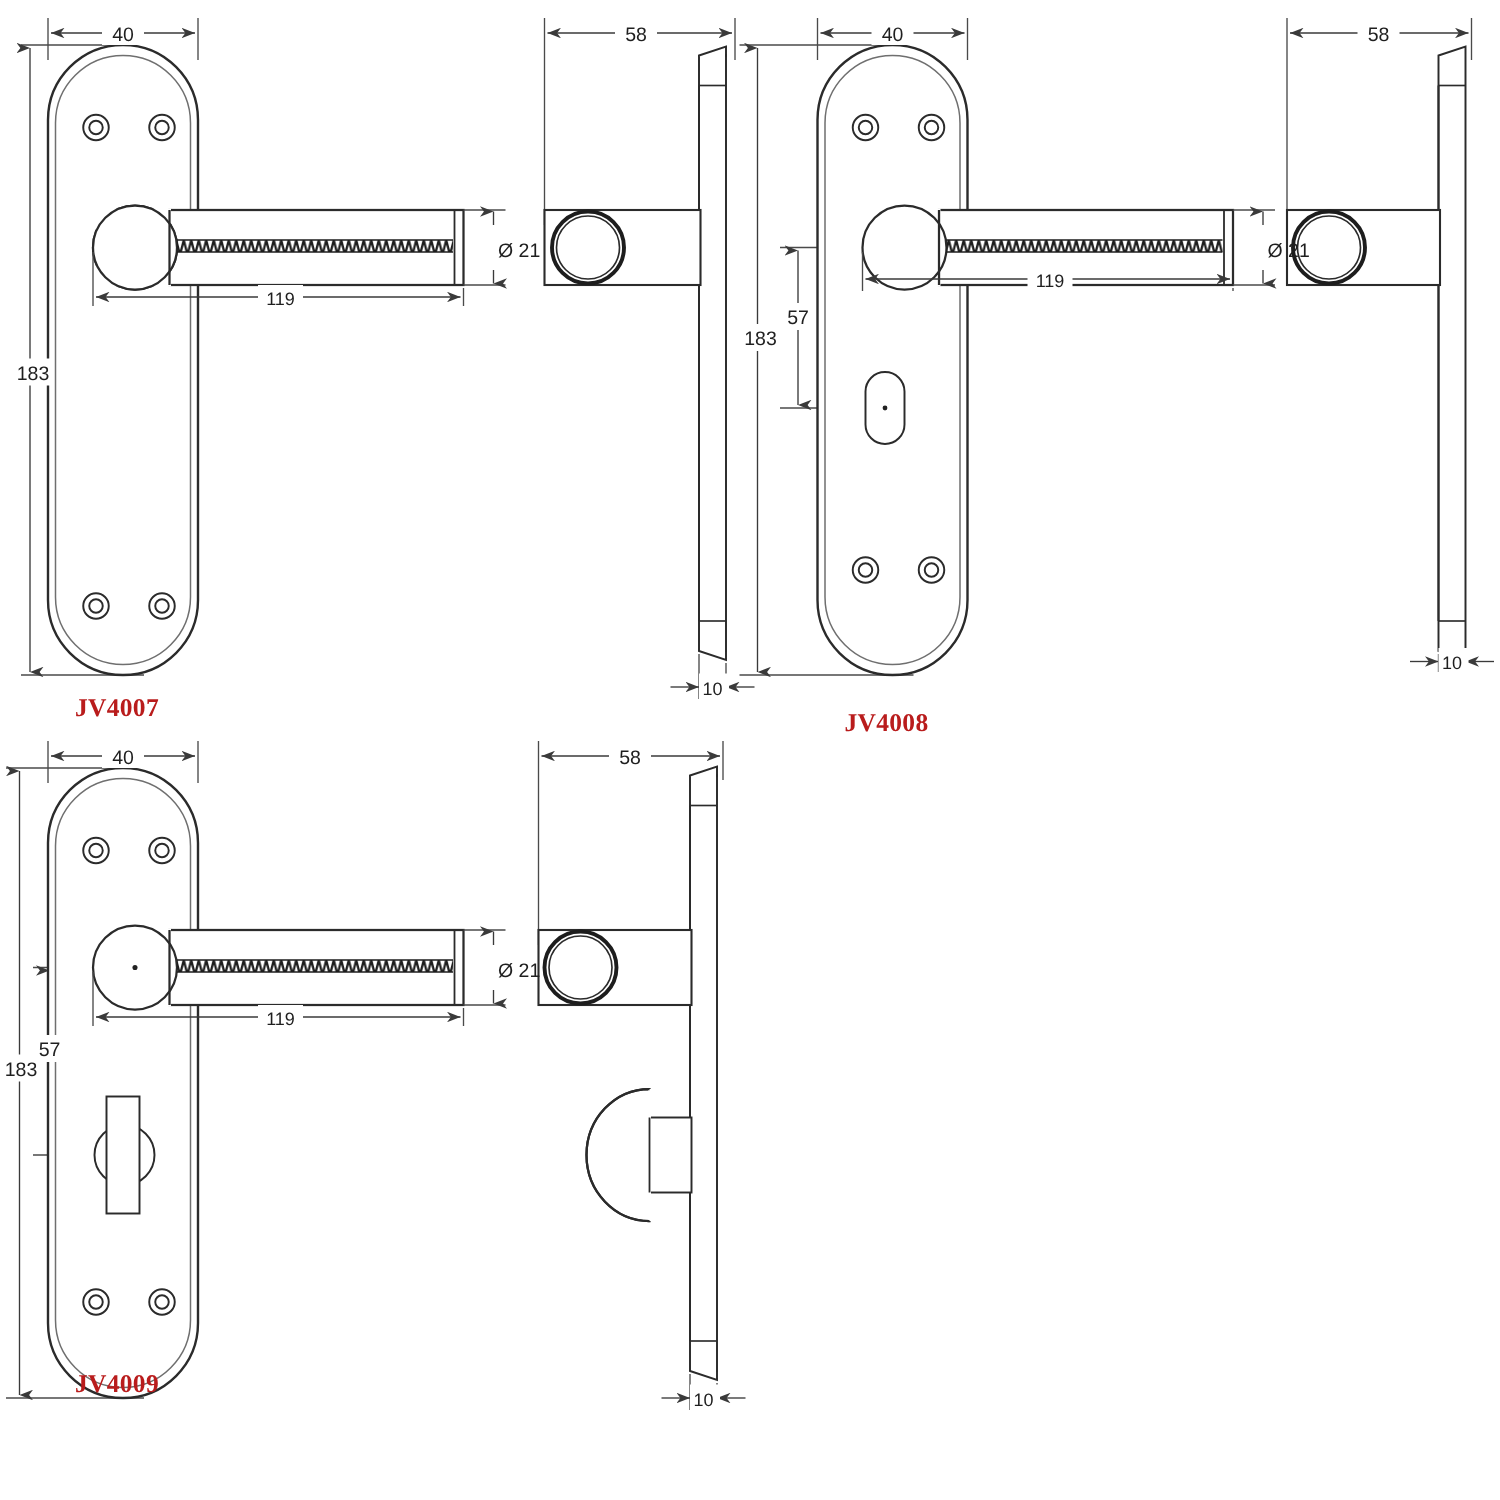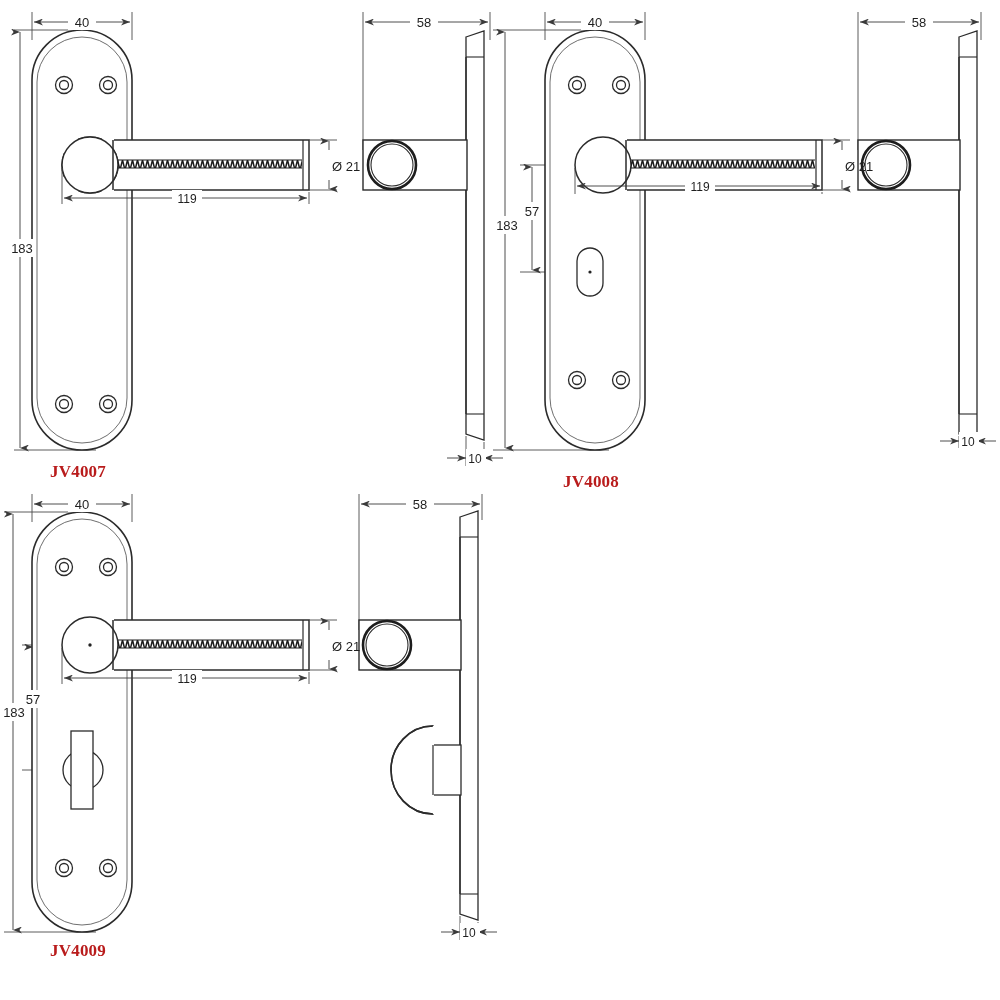--- a/index.html
+++ b/index.html
@@ -367,15 +367,15 @@
       <text x="420" y="509" font-size="13" text-anchor="middle">58</text>
       <rect x="460" y="923" width="20" height="17" fill="#fff"></rect>
       <text x="469" y="937" font-size="12" text-anchor="middle">10</text>
     </g>
 
     </g>
   </svg>
 
   <div class="partlabel" style="left:50px;top:462px;">JV4007</div>
   <div class="partlabel" style="left:563px;top:472px;">JV4008</div>
-  <div class="partlabel" style="left:50px;top:941px;">JV4009</div>
+  <div class="partlabel" style="left:50px;top:913px;">JV4009</div>
 
 </div>
 
 </body></html>

